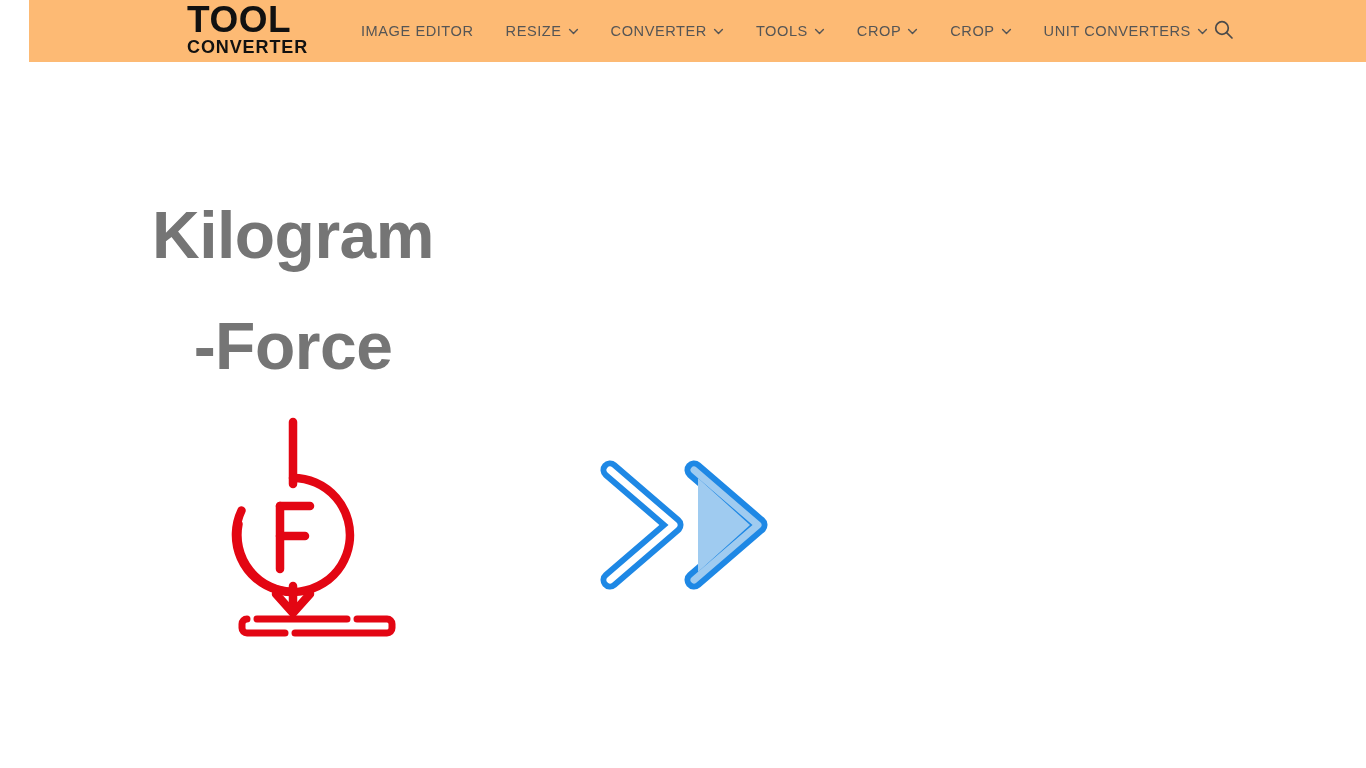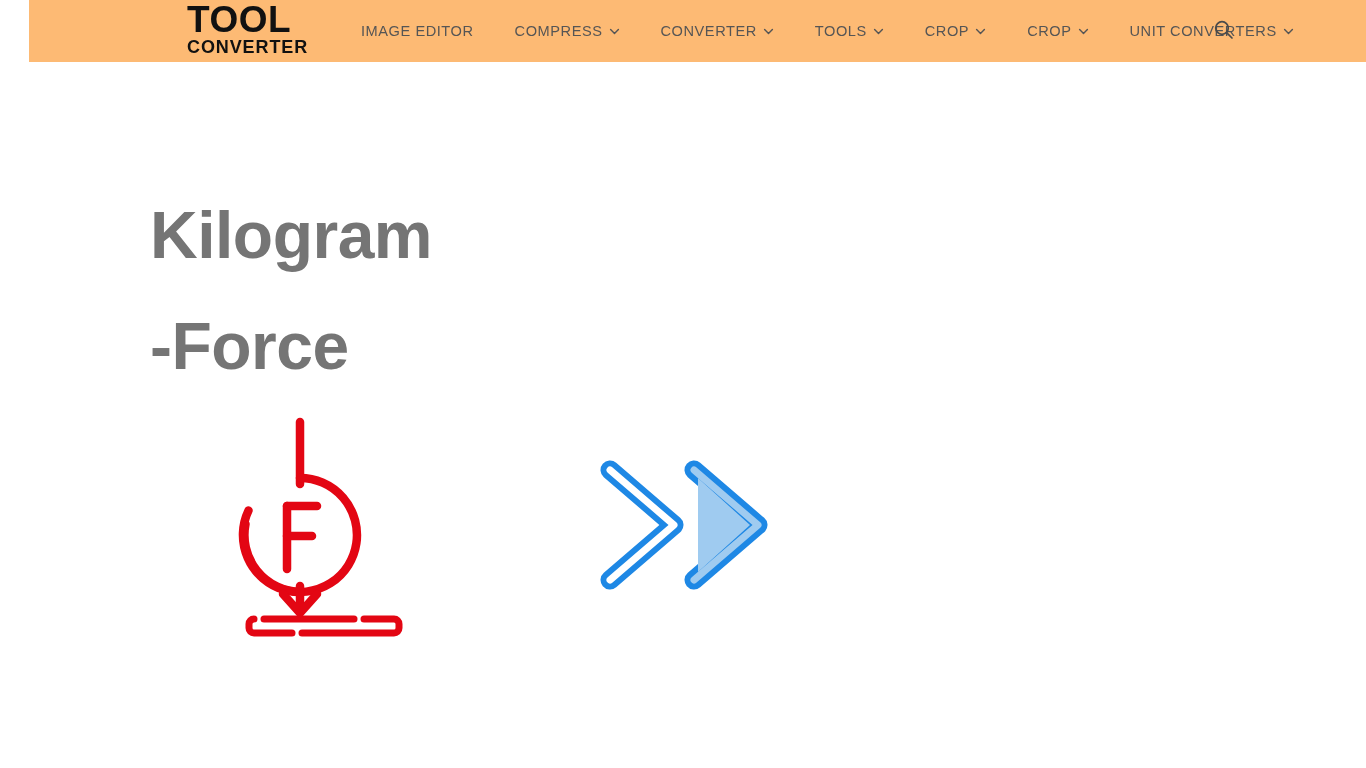--- a/index.html
+++ b/index.html
@@ -55,21 +55,21 @@
     line-height: 1.15;
   }
 
   .main-nav {
     position: absolute;
     left: 332px;
     top: 0;
     height: 62px;
     display: flex;
     align-items: center;
-    gap: 9px;
+    gap: 0;
   }
   .nav-item {
     display: flex;
     align-items: center;
     gap: 6px;
     padding: 0 16px 0 0;
     margin-right: 16px;
     color: #555555;
     font-size: 14.6px;
     letter-spacing: 0.55px;
@@ -106,23 +106,24 @@
   
   .converter-stage {
     position: relative;
     width: 1366px;
     height: 706px;
   }
 
   .unit-block { position: absolute; }
 
   .unit-block.from {
-    left: 50px;
+    left: 43px;
     top: 118px;
     width: 500px;
+    text-align: center;
   }
   .unit-block.to {
     left: 833px;
     top: 118px;
     width: 500px;
     text-align: center;
   }
 
   .unit-title {
     color: #757575;
@@ -165,21 +166,21 @@
     <span class="brand-line1">TOOL</span>
     <span class="brand-line2">CONVERTER</span>
   </a>
 
   <nav class="main-nav" id="main-nav">
 
   <a class="nav-item" href="#">
         <span class="nav-label">IMAGE EDITOR</span>
       </a>
       <a class="nav-item" href="#">
-        <span class="nav-label">COMPRESS</span>
+        <span class="nav-label">RESIZE</span>
         <span class="chev">
           <svg width="11" height="11" viewBox="0 0 11 11" fill="none">
             <path d="M 1.6 3.6 L 5.5 7.4 L 9.4 3.6" stroke="#555555" stroke-width="1.45" fill="none" stroke-linecap="round" stroke-linejoin="round"></path>
           </svg>
         </span>
       </a>
       <a class="nav-item" href="#">
         <span class="nav-label">CONVERTER</span>
         <span class="chev">
           <svg width="11" height="11" viewBox="0 0 11 11" fill="none">

